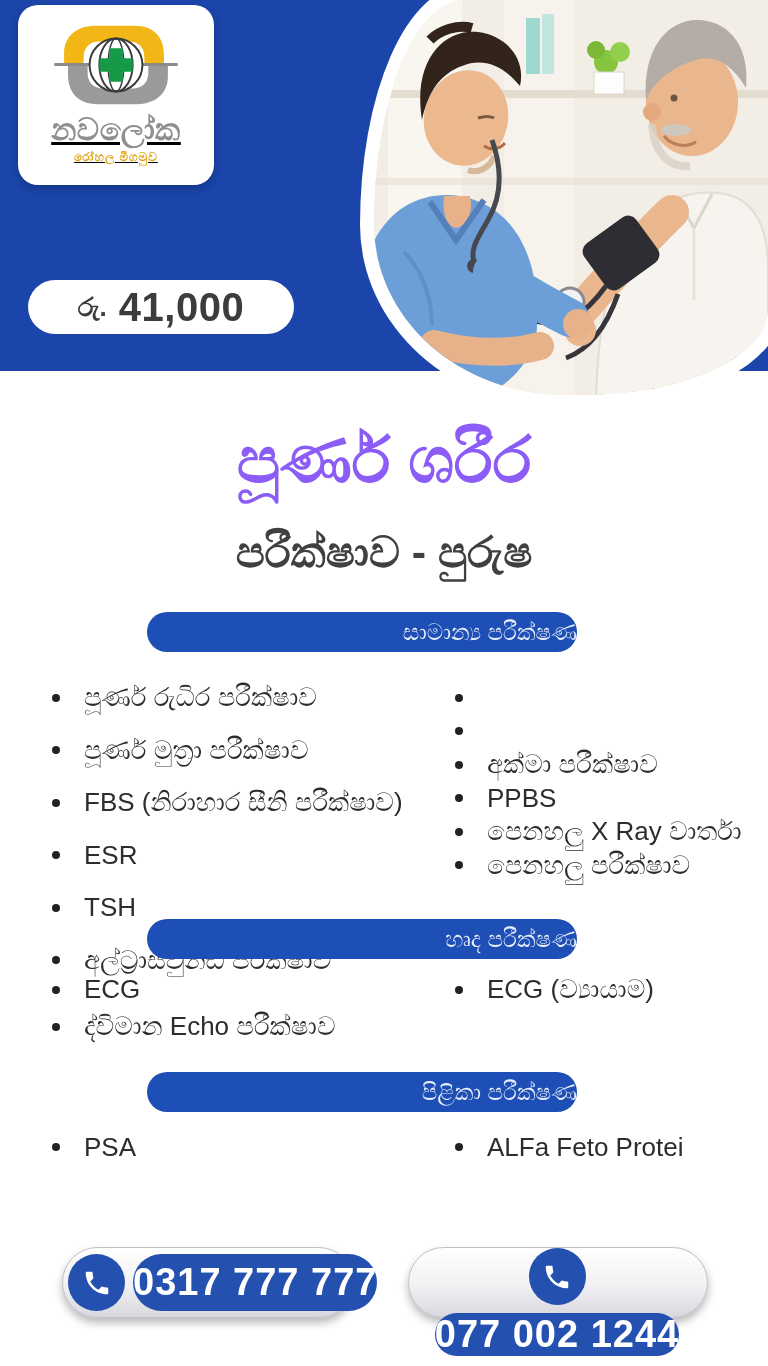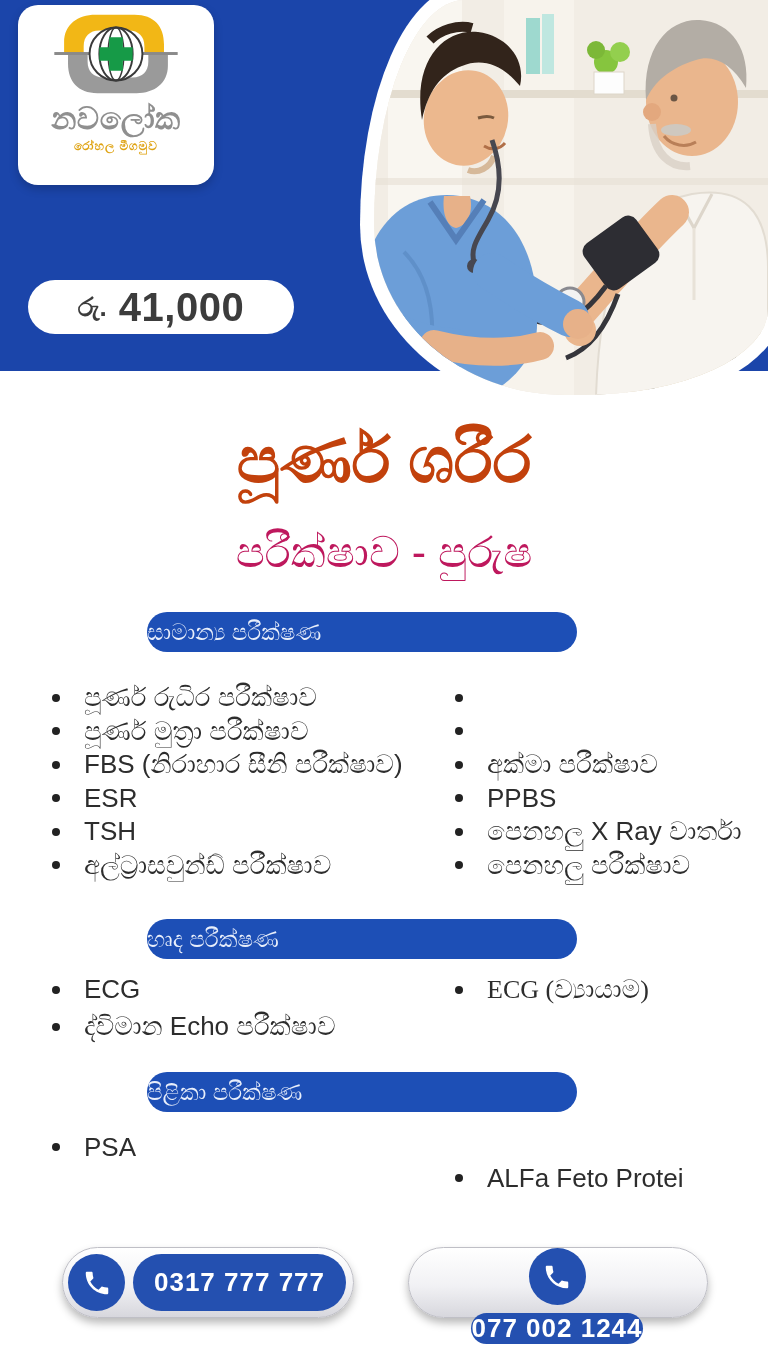--- a/index.html
+++ b/index.html
@@ -11,64 +11,64 @@
 
   
   .blob{position:absolute;left:374px;top:0;width:394px;height:395px;background:#f2ede5;
         border-radius:95px 0 195px 200px / 235px 0 90px 178px;
         box-shadow:0 0 0 14px #ffffff;overflow:hidden;}
   .blob svg{display:block;width:100%;height:100%;}
 
   
   .logo-card{position:absolute;left:18px;top:5px;width:196px;height:180px;background:#ffffff;
              border-radius:20px;box-shadow:0 4px 10px rgba(0,0,0,.2);
-             display:flex;flex-direction:column;align-items:center;padding-top:2px;box-sizing:border-box;}
+             display:flex;flex-direction:column;align-items:center;padding-top:13px;box-sizing:border-box;text-decoration:underline;}
   .logo-name{font-size:31px;font-weight:bold;color:#8f8f8f;letter-spacing:.5px;margin-top:1px;line-height:1.1;}
   .logo-sub{font-size:12px;font-weight:bold;color:#dfa312;letter-spacing:1px;margin-top:3px;}
 
   
   .price{position:absolute;left:28px;top:280px;width:266px;height:54px;background:#ffffff;
          border-radius:27px;display:flex;align-items:center;justify-content:center;gap:12px;color:#3c3c3c;}
   .price .cur{font-size:26px;font-weight:bold;}
   .price .amt{font-size:40px;font-weight:bold;letter-spacing:.5px;}
 
   
   .title{position:absolute;left:0;top:424px;width:768px;text-align:center;
-         font-size:64px;font-weight:bold;color:#c2410c;line-height:1.15;}
+         font-size:64px;font-weight:bold;color:#8b5cf6;line-height:1.15;}
   .subtitle{position:absolute;left:0;top:528px;width:768px;text-align:center;
-            font-size:43px;font-weight:normal;color:#be185d;line-height:1.15;}
+            font-size:43px;font-weight:bold;color:#404040;line-height:1.15;}
 
   
   .pill{position:absolute;left:147px;width:430px;height:40px;background:#1d4fb6;border-radius:20px;
-        color:#e9effb;display:flex;align-items:center;justify-content:flex-start;font-size:23px;box-sizing:border-box;}
+        color:#e9effb;display:flex;align-items:center;justify-content:flex-end;font-size:23px;box-sizing:border-box;}
   #pill-general{top:612px;} #pill-heart{top:919px;} #pill-cancer{top:1072px;}
 
   
   .col{position:absolute;display:flex;flex-direction:column;}
   .item{display:flex;align-items:center;font-size:26px;color:#2d2d2d;}
   .g-row{height:33.5px;} .h-row{height:37px;} .c-row{height:36px;}
   .bullet{width:8px;height:8px;border-radius:50%;background:#222222;margin-right:24px;flex-shrink:0;}
-  #gen-left{left:52px;top:681px;width:398px;}
+  #gen-left{left:52px;top:681px;width:398px;gap:19px;}
   #gen-right{left:455px;top:681px;width:312px;}
   #heart-left{left:52px;top:971px;width:400px;}
-  #heart-right{left:455px;top:971px;width:312px;font-family:Liberation Serif, serif;}
+  #heart-right{left:455px;top:971px;width:312px;}
   #cancer-left{left:52px;top:1129px;width:300px;}
-  #cancer-right{left:455px;top:1129px;width:312px;margin-top:31px;}
+  #cancer-right{left:455px;top:1129px;width:312px;}
 
   
   .contact{position:absolute;top:1247px;height:71px;border-radius:36px;
            background:linear-gradient(180deg,#ffffff 0%,#f1f1f4 55%,#d7d7dd 100%);
            border:1px solid #bfbfc6;box-shadow:0 5px 9px rgba(0,0,0,.28);
            display:flex;align-items:center;gap:8px;padding:0 7px 0 5px;box-sizing:border-box;cursor:pointer;}
   #contact-1{left:62px;width:292px;} #contact-2{left:408px;width:300px;flex-direction:column;}
   .ph-circle{width:57px;height:57px;border-radius:50%;background:#2450b0;
              display:flex;align-items:center;justify-content:center;flex-shrink:0;}
   .ph-pill{flex:1;height:57px;border-radius:29px;background:#2450b0;color:#ffffff;
            display:flex;align-items:center;justify-content:center;
-           font-size:26px;font-weight:bold;letter-spacing:1px;white-space:nowrap;}
+           font-size:38px;font-weight:bold;letter-spacing:1px;white-space:nowrap;}
 </style>
 </head>
 <body>
 
 <div id="page">
 
   <div class="band"></div>
 
   <div class="blob">
     <svg viewBox="0 0 394 395">

